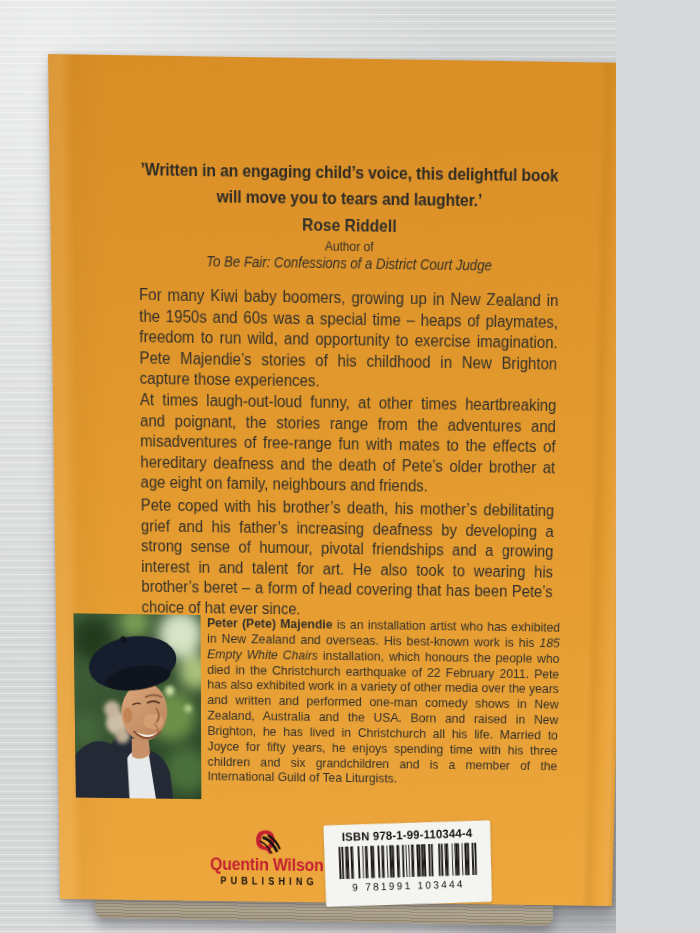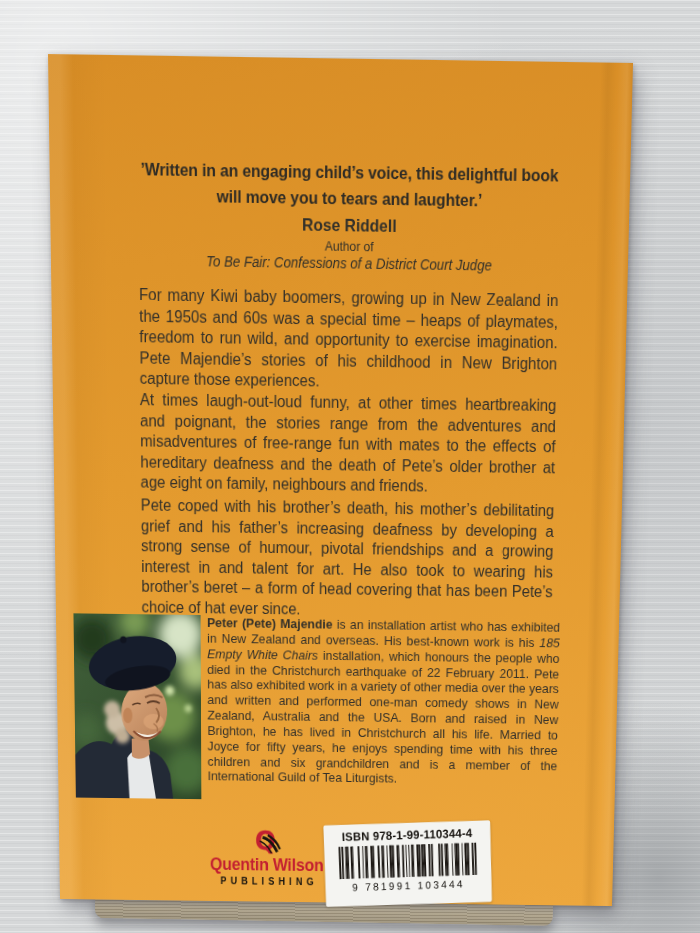--- a/index.html
+++ b/index.html
@@ -1,17 +1,17 @@
 <!DOCTYPE html>
 <html style="--background: #d6d8d9; --cover-top: #d98e26; --cover-mid: #e39a2e; --cover-bottom: #eda73d; --cover-text: #32302a; --publisher-red: #c32031; --sticker: #f4f4f1;"><head>
 <meta charset="utf-8">
 <style>
   html,body{margin:0;padding:0;background:#d6d8d9;}
   .scene{
-    position:relative;width:700px;height:933px;overflow:hidden;
+    position:relative;width:616px;height:933px;overflow:hidden;
     background-color:var(--background,#d6d8d9);
     background-image:
       radial-gradient(circle at 94% 94%, rgba(90,95,100,.40), transparent 16%),
       radial-gradient(ellipse at 8% 6%, rgba(255,255,255,.55), transparent 50%),
       radial-gradient(ellipse at 90% 45%, rgba(120,125,132,.18), transparent 55%),
       repeating-linear-gradient(180deg, rgba(255,255,255,.35) 0 1px, rgba(255,255,255,0) 1px 3px, rgba(90,95,100,.05) 3px 4px, rgba(255,255,255,0) 4px 7px);
     font-family:"Liberation Sans","DejaVu Sans",sans-serif;
   }
   .pages-edge{
     position:absolute;left:95px;top:892px;width:458px;height:30px;z-index:1;

